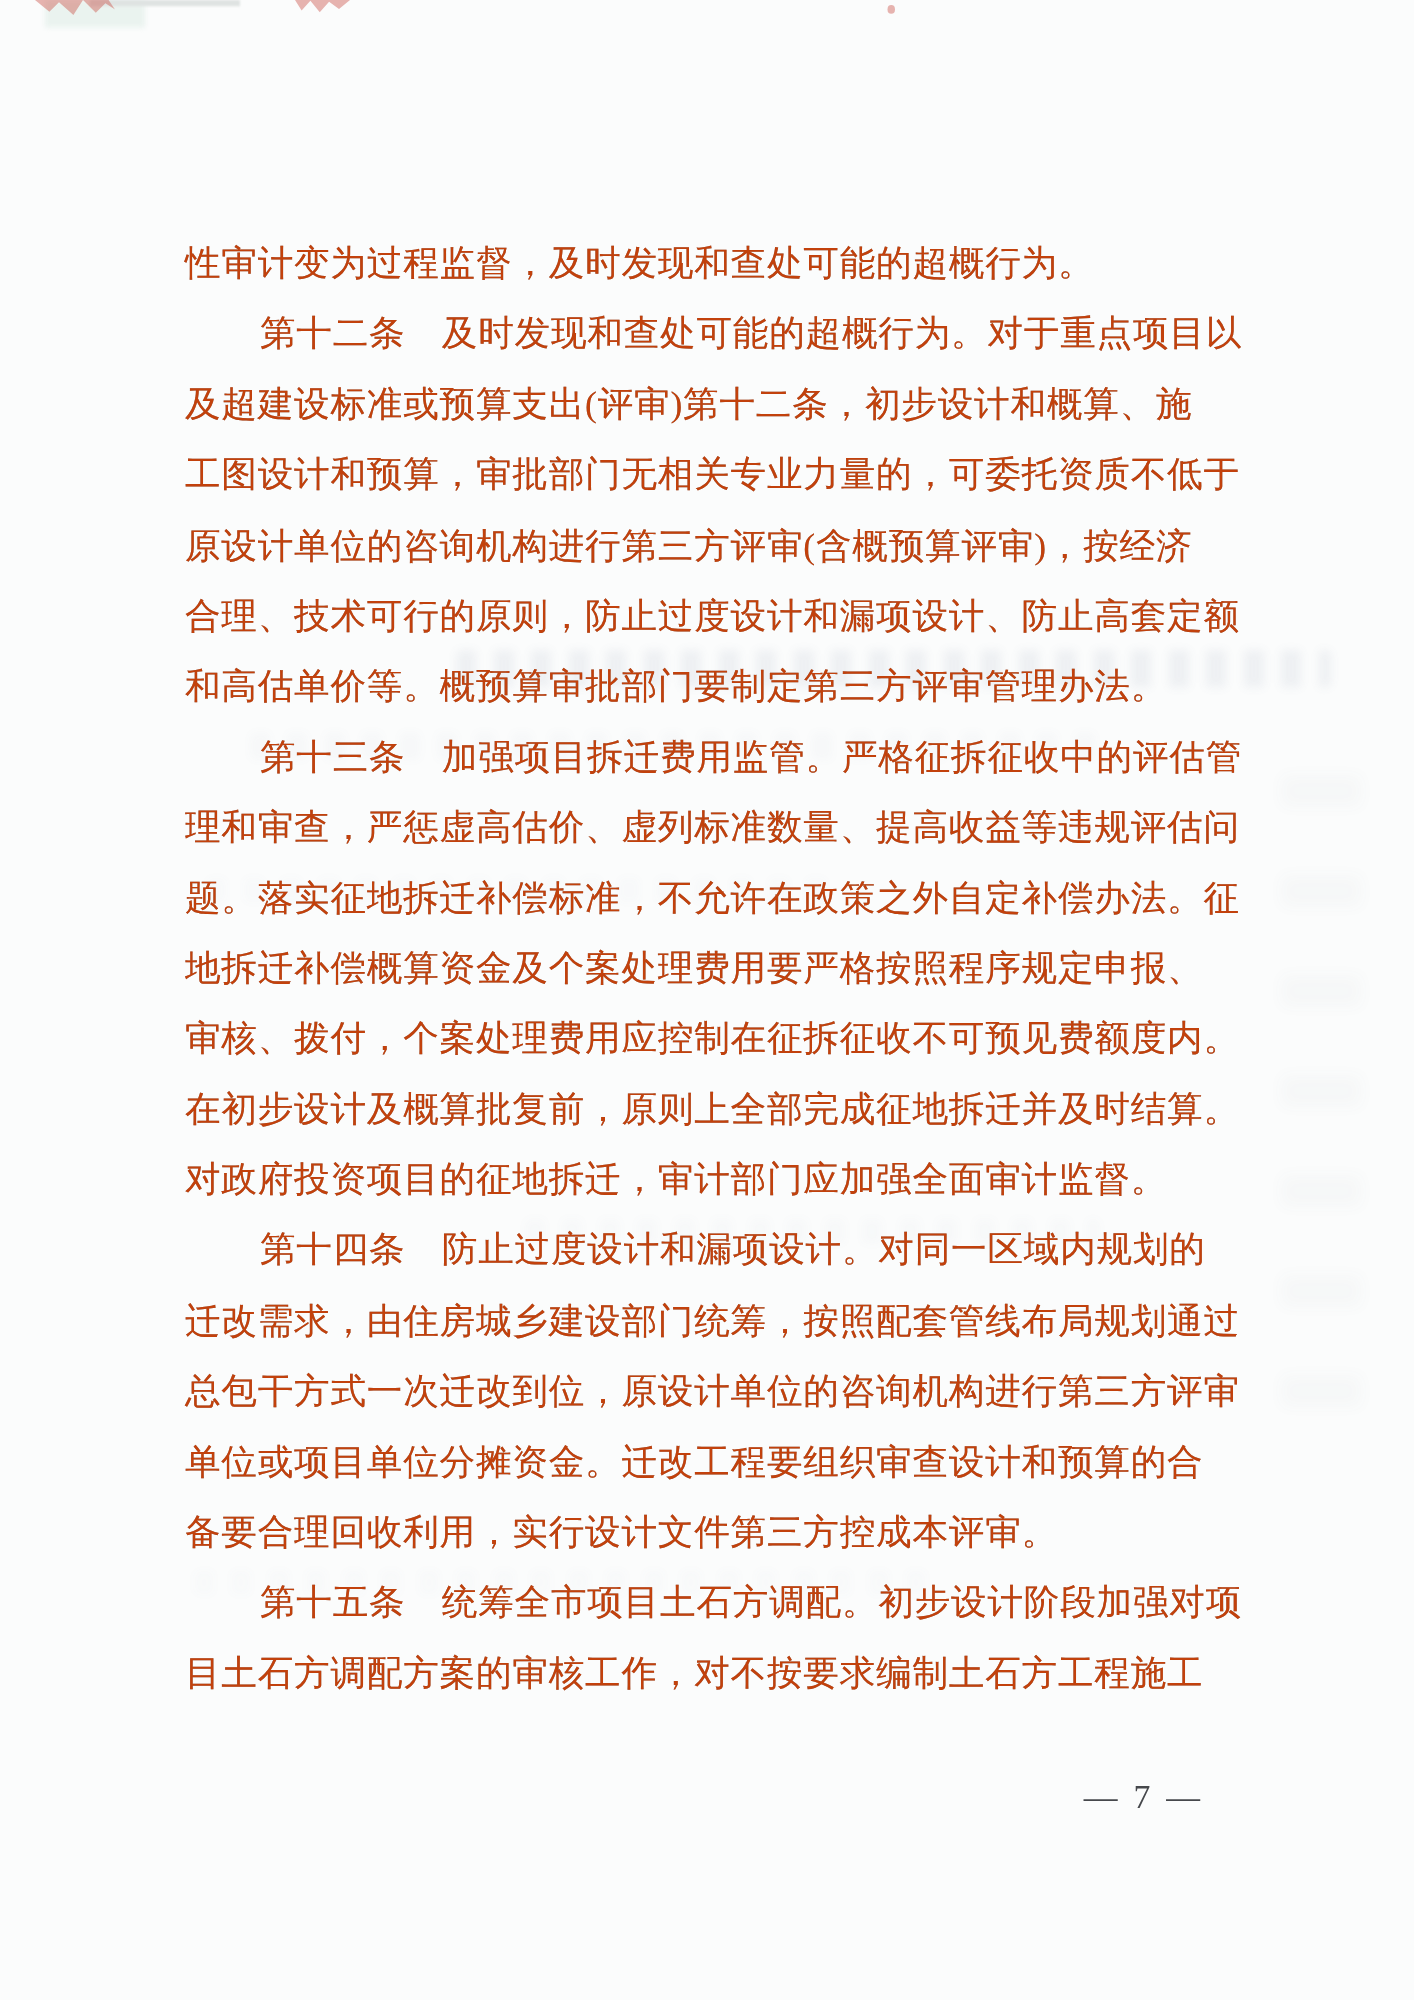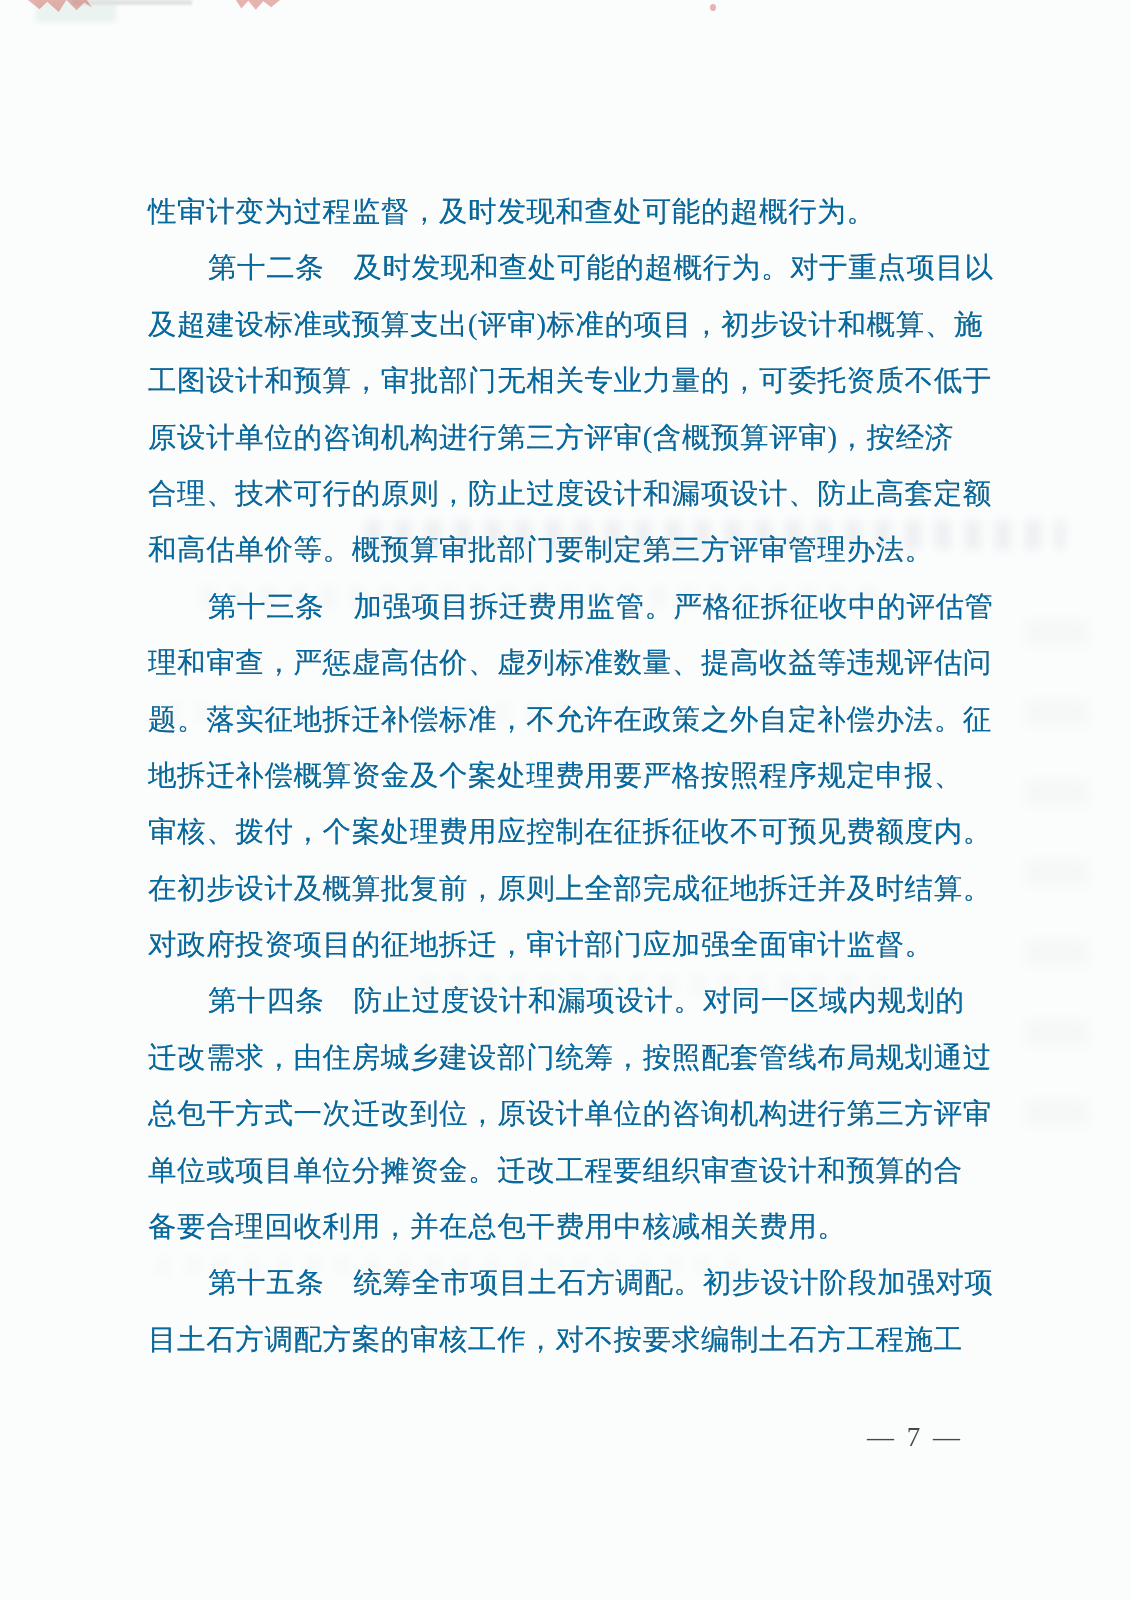--- a/index.html
+++ b/index.html
@@ -14,21 +14,21 @@
     overflow: hidden;
     font-family: "Liberation Serif", "DejaVu Serif", serif;
   }
 
   
   .text-block {
     position: absolute;
     left: 148px;
     top: 184px;
     width: 840px;
-    color: #0369a1;
+    color: #c2410c;
   }
   .line {
     height: 56.4px;
     line-height: 56.4px;
     font-size: 28.5px;
     letter-spacing: 0.6px;
     white-space: nowrap;
     text-shadow: 0 0 0.4px rgba(62,64,68,0.55);
   }
   .line.indent { padding-left: 60px; }
@@ -101,34 +101,34 @@
 <div class="ghost g1"></div>
 <div class="ghost g2"></div>
 <div class="ghost g3"></div>
 <div class="ghost g4"></div>
 <div class="ghost g5"></div>
 <div class="margin-smudge"></div>
 
 <div class="text-block">
   <div class="line">性审计变为过程监督，及时发现和查处可能的超概行为。</div>
   <div class="line indent">第十二条　及时发现和查处可能的超概行为。对于重点项目以</div>
-  <div class="line">及超建设标准或预算支出(评审)标准的项目，初步设计和概算、施</div>
+  <div class="line">及超建设标准或预算支出(评审)第十二条，初步设计和概算、施</div>
   <div class="line">工图设计和预算，审批部门无相关专业力量的，可委托资质不低于</div>
   <div class="line">原设计单位的咨询机构进行第三方评审(含概预算评审)，按经济</div>
   <div class="line">合理、技术可行的原则，防止过度设计和漏项设计、防止高套定额</div>
   <div class="line">和高估单价等。概预算审批部门要制定第三方评审管理办法。</div>
   <div class="line indent">第十三条　加强项目拆迁费用监管。严格征拆征收中的评估管</div>
   <div class="line">理和审查，严惩虚高估价、虚列标准数量、提高收益等违规评估问</div>
   <div class="line">题。落实征地拆迁补偿标准，不允许在政策之外自定补偿办法。征</div>
   <div class="line">地拆迁补偿概算资金及个案处理费用要严格按照程序规定申报、</div>
   <div class="line">审核、拨付，个案处理费用应控制在征拆征收不可预见费额度内。</div>
   <div class="line">在初步设计及概算批复前，原则上全部完成征地拆迁并及时结算。</div>
   <div class="line">对政府投资项目的征地拆迁，审计部门应加强全面审计监督。</div>
   <div class="line indent">第十四条　防止过度设计和漏项设计。对同一区域内规划的</div>
   <div class="line">迁改需求，由住房城乡建设部门统筹，按照配套管线布局规划通过</div>
   <div class="line">总包干方式一次迁改到位，原设计单位的咨询机构进行第三方评审</div>
   <div class="line">单位或项目单位分摊资金。迁改工程要组织审查设计和预算的合</div>
-  <div class="line">备要合理回收利用，并在总包干费用中核减相关费用。</div>
+  <div class="line">备要合理回收利用，实行设计文件第三方控成本评审。</div>
   <div class="line indent">第十五条　统筹全市项目土石方调配。初步设计阶段加强对项</div>
   <div class="line">目土石方调配方案的审核工作，对不按要求编制土石方工程施工</div>
 </div>
 
 <div class="page-number">— 7 —</div>
 
 </body></html>

